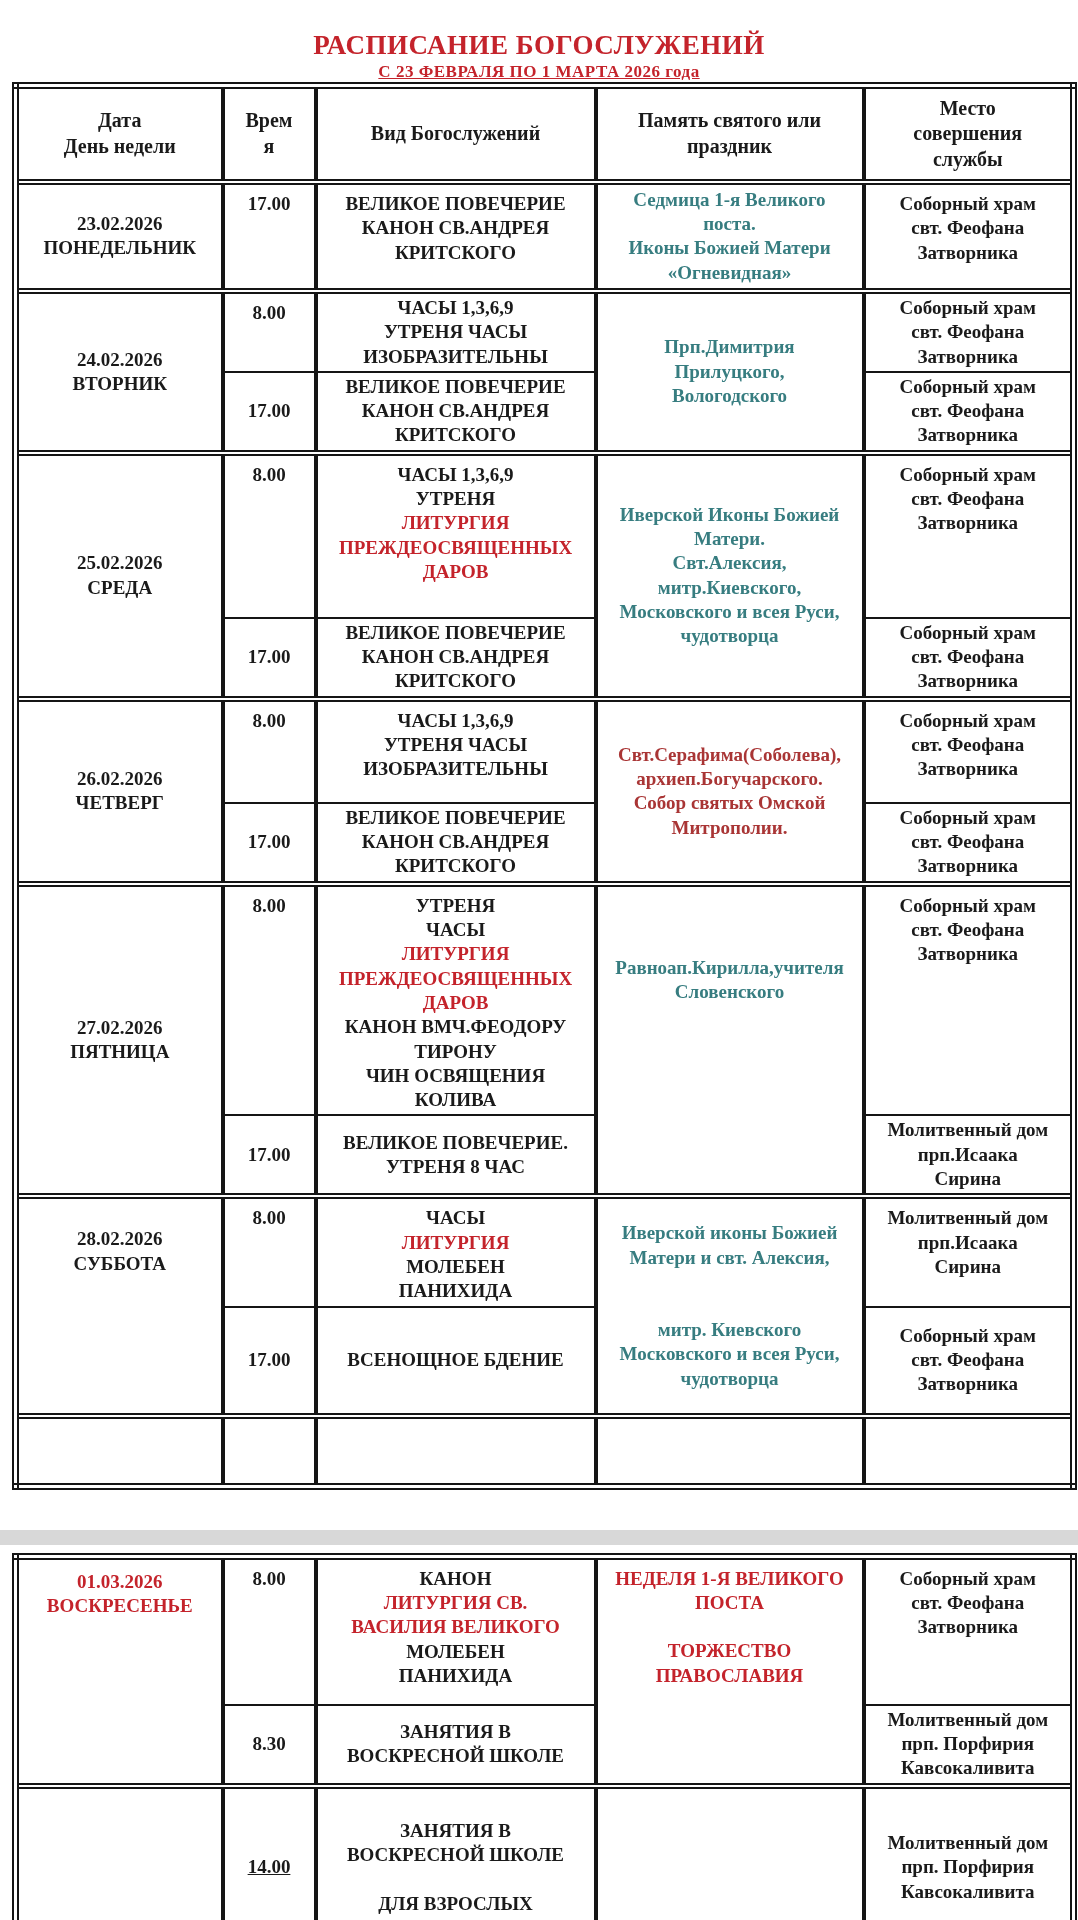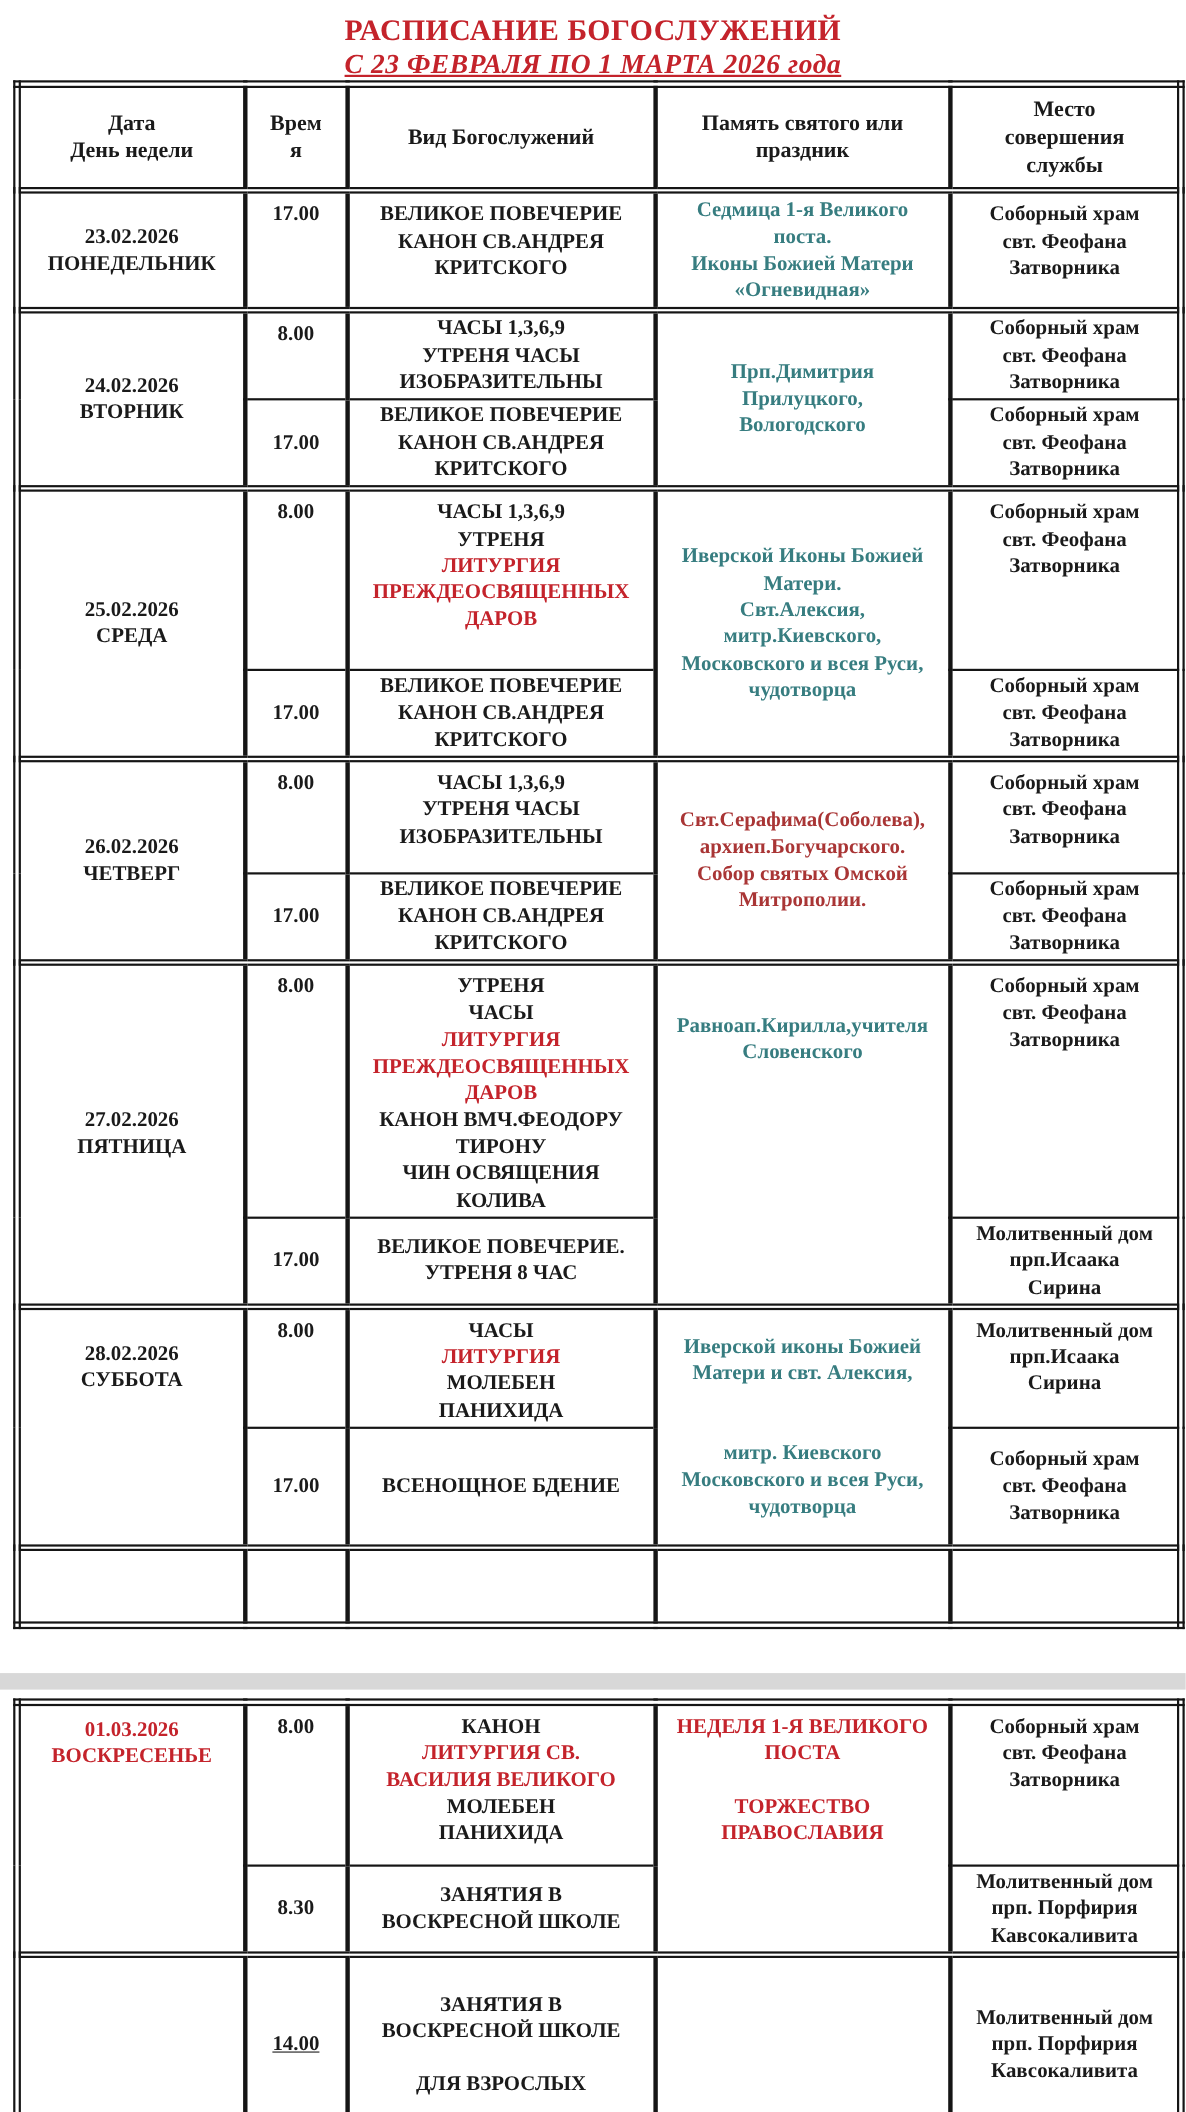--- a/index.html
+++ b/index.html
@@ -4,23 +4,23 @@
 <style>
   :root{
     --red:#c4232b; --darkred:#a93535; --teal:#377d80;
     --text:#1a1a1a; --border:#151515; --band:#d8d8d8;
   }
   html,body{margin:0;padding:0;background:#fff;}
   body{
     width:1078px;height:1920px;overflow:hidden;position:relative;
     font-family:"Liberation Serif",serif;font-weight:bold;color:var(--text);
   }
-  .title{padding-top:12px;text-align:center;line-height:1.18;}
+  .title{padding-top:12px;text-align:center;line-height:1.18;margin-top:18px;}
   .t1{color:var(--red);font-size:27px;letter-spacing:.5px;}
-  .t2{color:var(--red);font-size:25px;letter-spacing:.5px;text-decoration:underline;font-style:italic;}
+  .t2{color:var(--red);font-size:17px;letter-spacing:.5px;text-decoration:underline;}
   table.sched{
     border-collapse:collapse;table-layout:fixed;
     margin-left:12px;width:1058px;border:7px double var(--border);
   }
   td{
     border-left:4px solid var(--border);border-right:4px solid var(--border);
     border-top:2px solid var(--border);border-bottom:2px solid var(--border);
     text-align:center;vertical-align:middle;
     padding:2px 6px;font-size:19px;line-height:1.28;white-space:pre-line;
     overflow:hidden;
@@ -155,21 +155,21 @@
 Затворника</td>
       </tr>
     </tbody>
 
     <tbody>
       <tr class="dsep h222">
         <td rowspan="2">27.02.2026
 ПЯТНИЦА</td>
         <td class="vtop">8.00</td>
         <td class="vtop"><div class="ln ">УТРЕНЯ</div><div class="ln ">ЧАСЫ</div><div class="ln red">ЛИТУРГИЯ</div><div class="ln red">ПРЕЖДЕОСВЯЩЕННЫХ</div><div class="ln red">ДАРОВ</div><div class="ln ">КАНОН ВМЧ.ФЕОДОРУ</div><div class="ln ">ТИРОНУ</div><div class="ln ">ЧИН ОСВЯЩЕНИЯ</div><div class="ln ">КОЛИВА</div></td>
-        <td class="mem vtop" style="padding-top:43px" rowspan="2"><div class="ln teal">Равноап.Кирилла,учителя</div><div class="ln teal">Словенского</div></td>
+        <td class="mem vtop" style="padding-top:69px" rowspan="2"><div class="ln teal">Равноап.Кирилла,учителя</div><div class="ln teal">Словенского</div></td>
         <td class="vtop">Соборный храм
 свт. Феофана
 Затворника</td>
       </tr>
       <tr class="h78">
         <td>17.00</td>
         <td><div class="ln ">ВЕЛИКОЕ ПОВЕЧЕРИЕ.</div><div class="ln ">УТРЕНЯ 8 ЧАС</div></td>
         <td>Молитвенный дом
 прп.Исаака
 Сирина</td>

